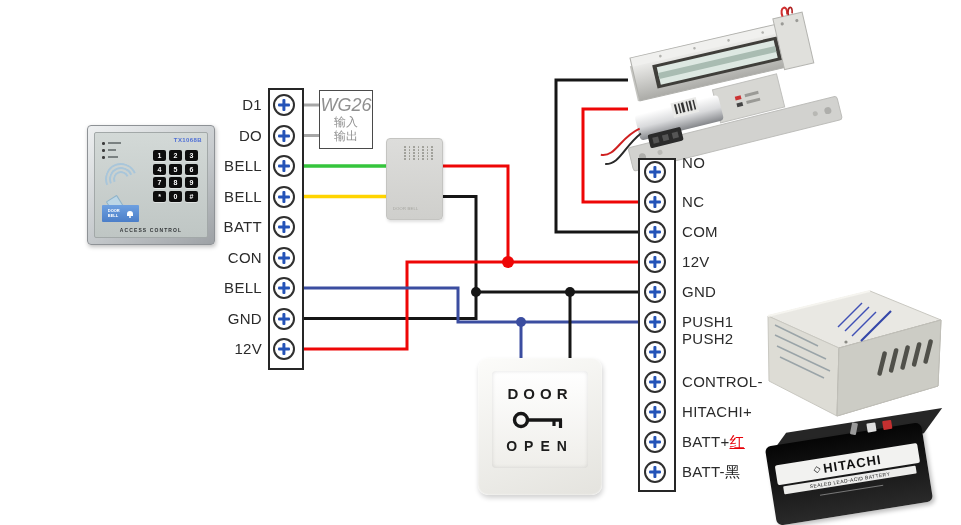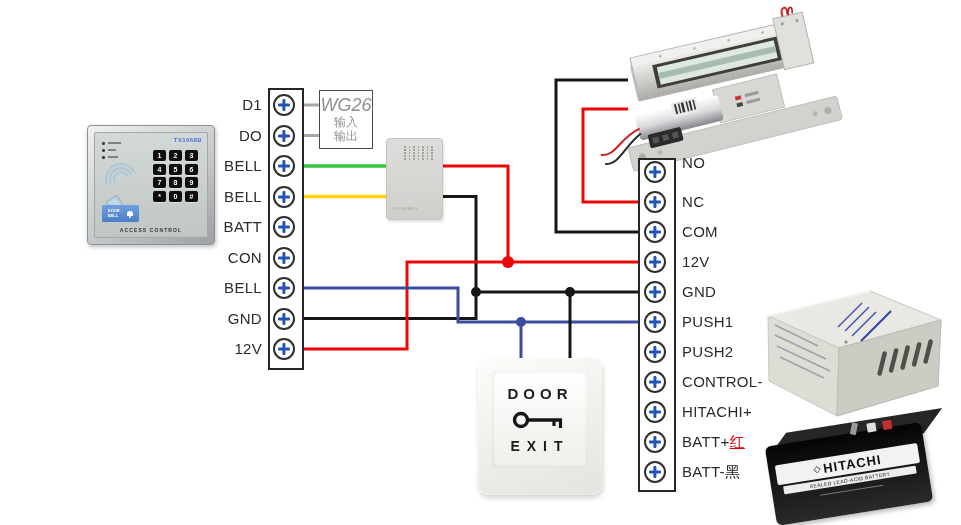--- a/index.html
+++ b/index.html
@@ -285,21 +285,21 @@
 
   <div id="exit-button">
     <div id="exit-inner">
       <div id="exit-door">DOOR</div>
       <svg width="56" height="22" viewBox="0 0 56 22" style="position:static">
         <circle cx="9" cy="11" r="6.5" fill="none" stroke="#161616" stroke-width="3.4"></circle>
         <line x1="16" y1="11" x2="50" y2="11" stroke="#161616" stroke-width="3.4"></line>
         <line x1="42" y1="11" x2="42" y2="17" stroke="#161616" stroke-width="3.2"></line>
         <line x1="48.5" y1="11" x2="48.5" y2="19" stroke="#161616" stroke-width="3.2"></line>
       </svg>
-      <div id="exit-exit">EXIT</div>
+      <div id="exit-exit">OPEN</div>
     </div>
   </div>
 
   <div class="term-box" id="left-term-box" style="left:268px;top:88px;width:32px;height:278px;"></div>
 
   <div class="term-box" id="right-term-box" style="left:638px;top:158px;width:34px;height:330px;"></div>
 
   <div id="battery">
     <div id="batt-top"></div>
     <div id="batt-body">
@@ -387,21 +387,21 @@
     <div class="term-label" style="left: 682px; top: 283px;"><span>GND</span></div>
     <div class="terminal-circle" style="left: 644px; top: 311px;">
       <div class="plus-h" style="background: rgb(36, 83, 184);"></div>
       <div class="plus-v" style="background: rgb(36, 83, 184);"></div>
     </div>
     <div class="term-label" style="left: 682px; top: 313px;"><span>PUSH1</span></div>
     <div class="terminal-circle" style="left: 644px; top: 341px;">
       <div class="plus-h" style="background: rgb(36, 83, 184);"></div>
       <div class="plus-v" style="background: rgb(36, 83, 184);"></div>
     </div>
-    <div class="term-label" style="left: 682px; top: 343px;"><span>PUSH2</span></div>
+    <div class="term-label" style="left: 682px; top: 330px;"><span>PUSH2</span></div>
     <div class="terminal-circle" style="left: 644px; top: 371px;">
       <div class="plus-h" style="background: rgb(36, 83, 184);"></div>
       <div class="plus-v" style="background: rgb(36, 83, 184);"></div>
     </div>
     <div class="term-label" style="left: 682px; top: 373px;"><span>CONTROL-</span></div>
     <div class="terminal-circle" style="left: 644px; top: 401px;">
       <div class="plus-h" style="background: rgb(36, 83, 184);"></div>
       <div class="plus-v" style="background: rgb(36, 83, 184);"></div>
     </div>
     <div class="term-label" style="left: 682px; top: 403px;"><span>HITACHI+</span></div>

